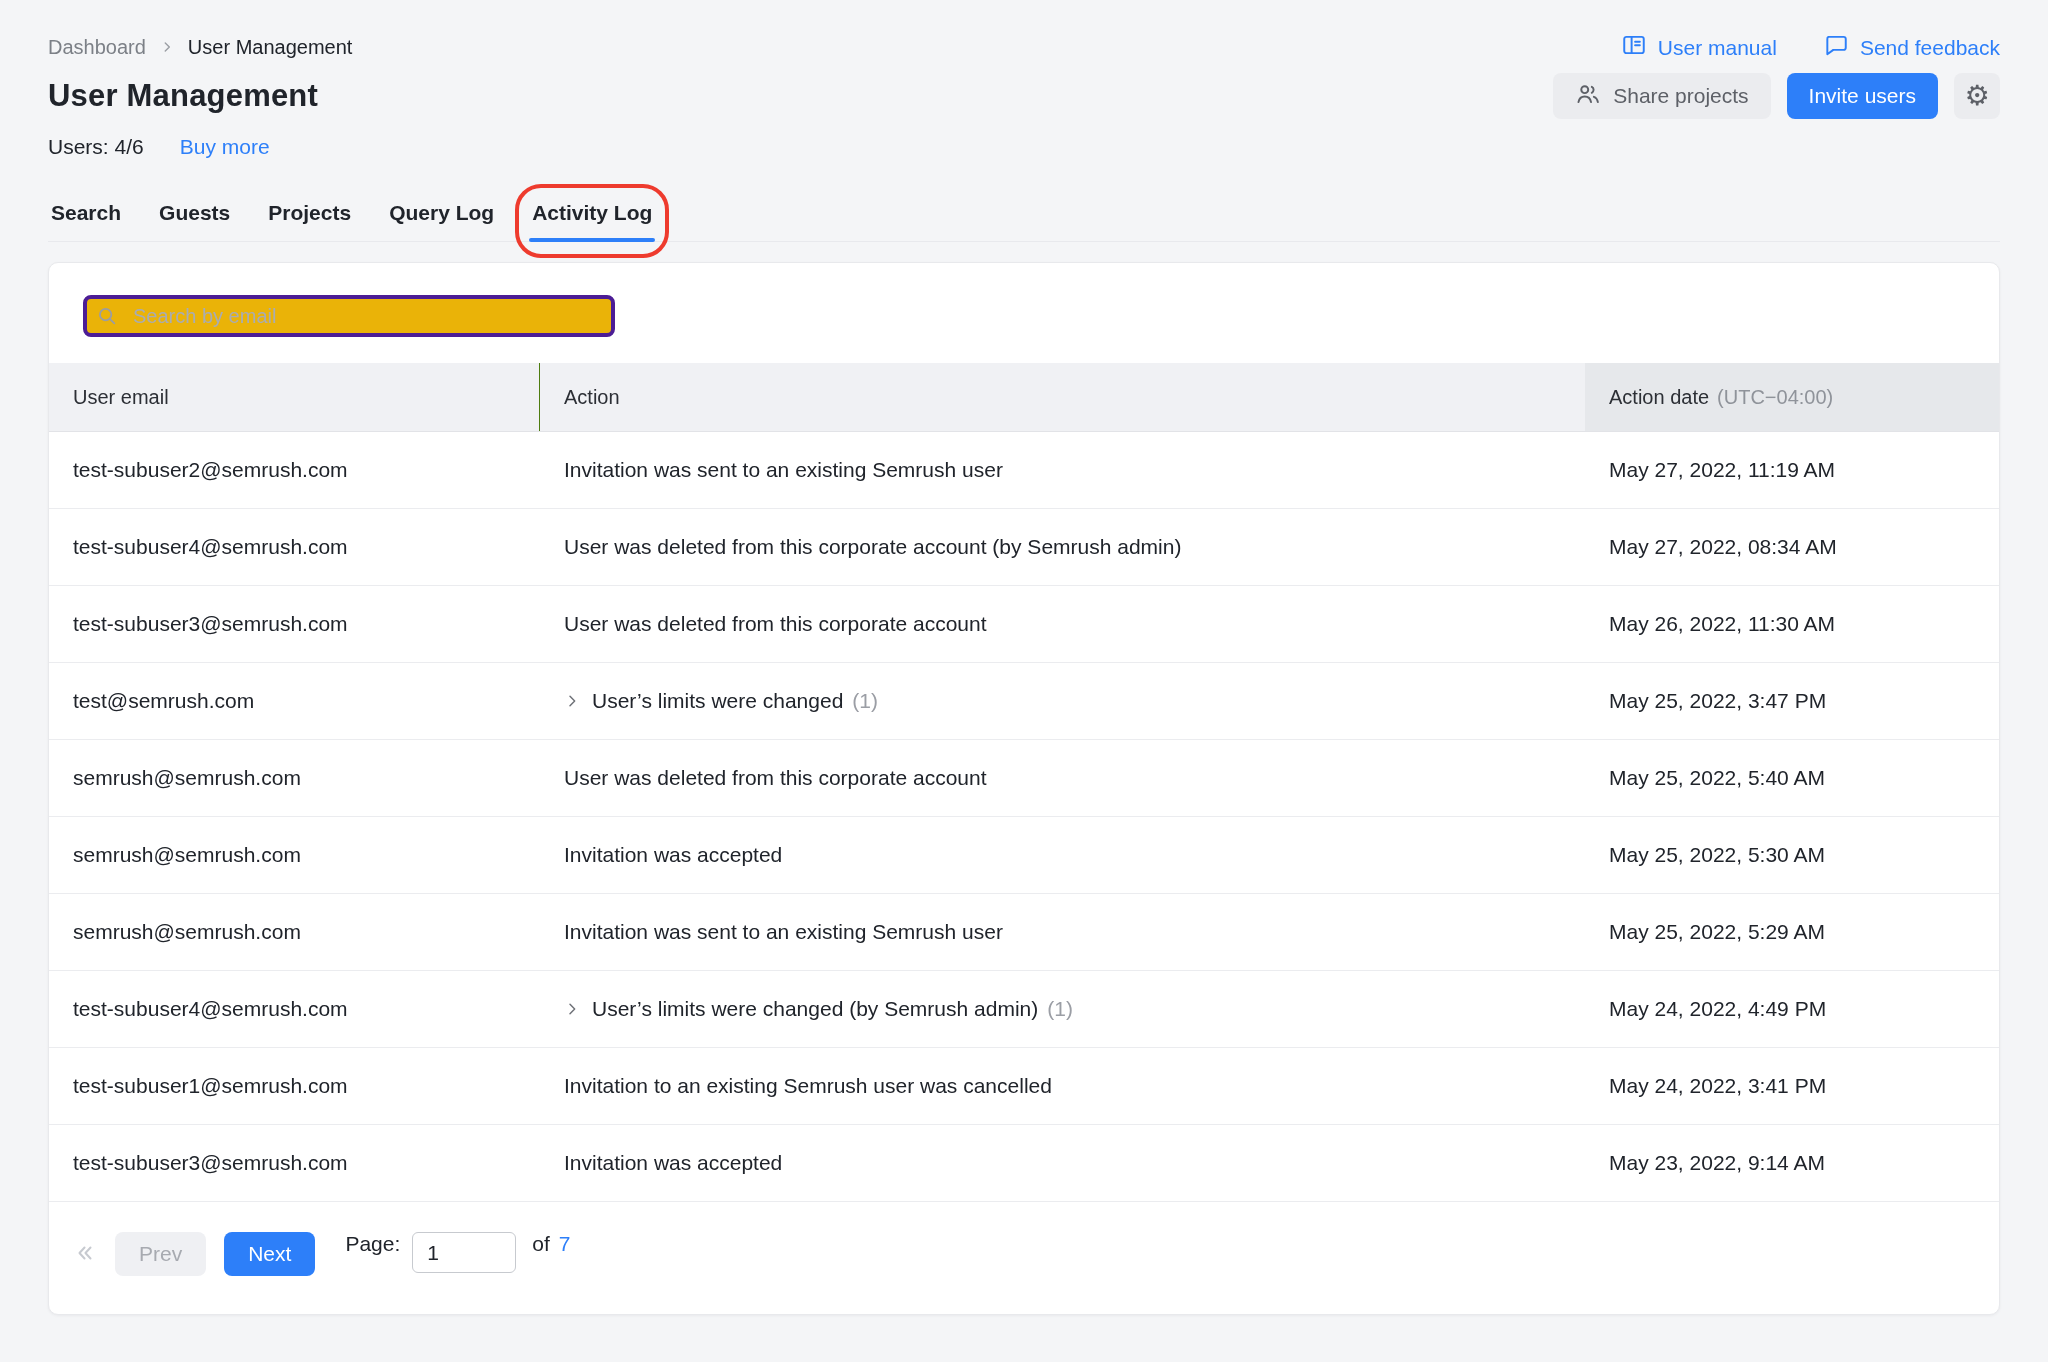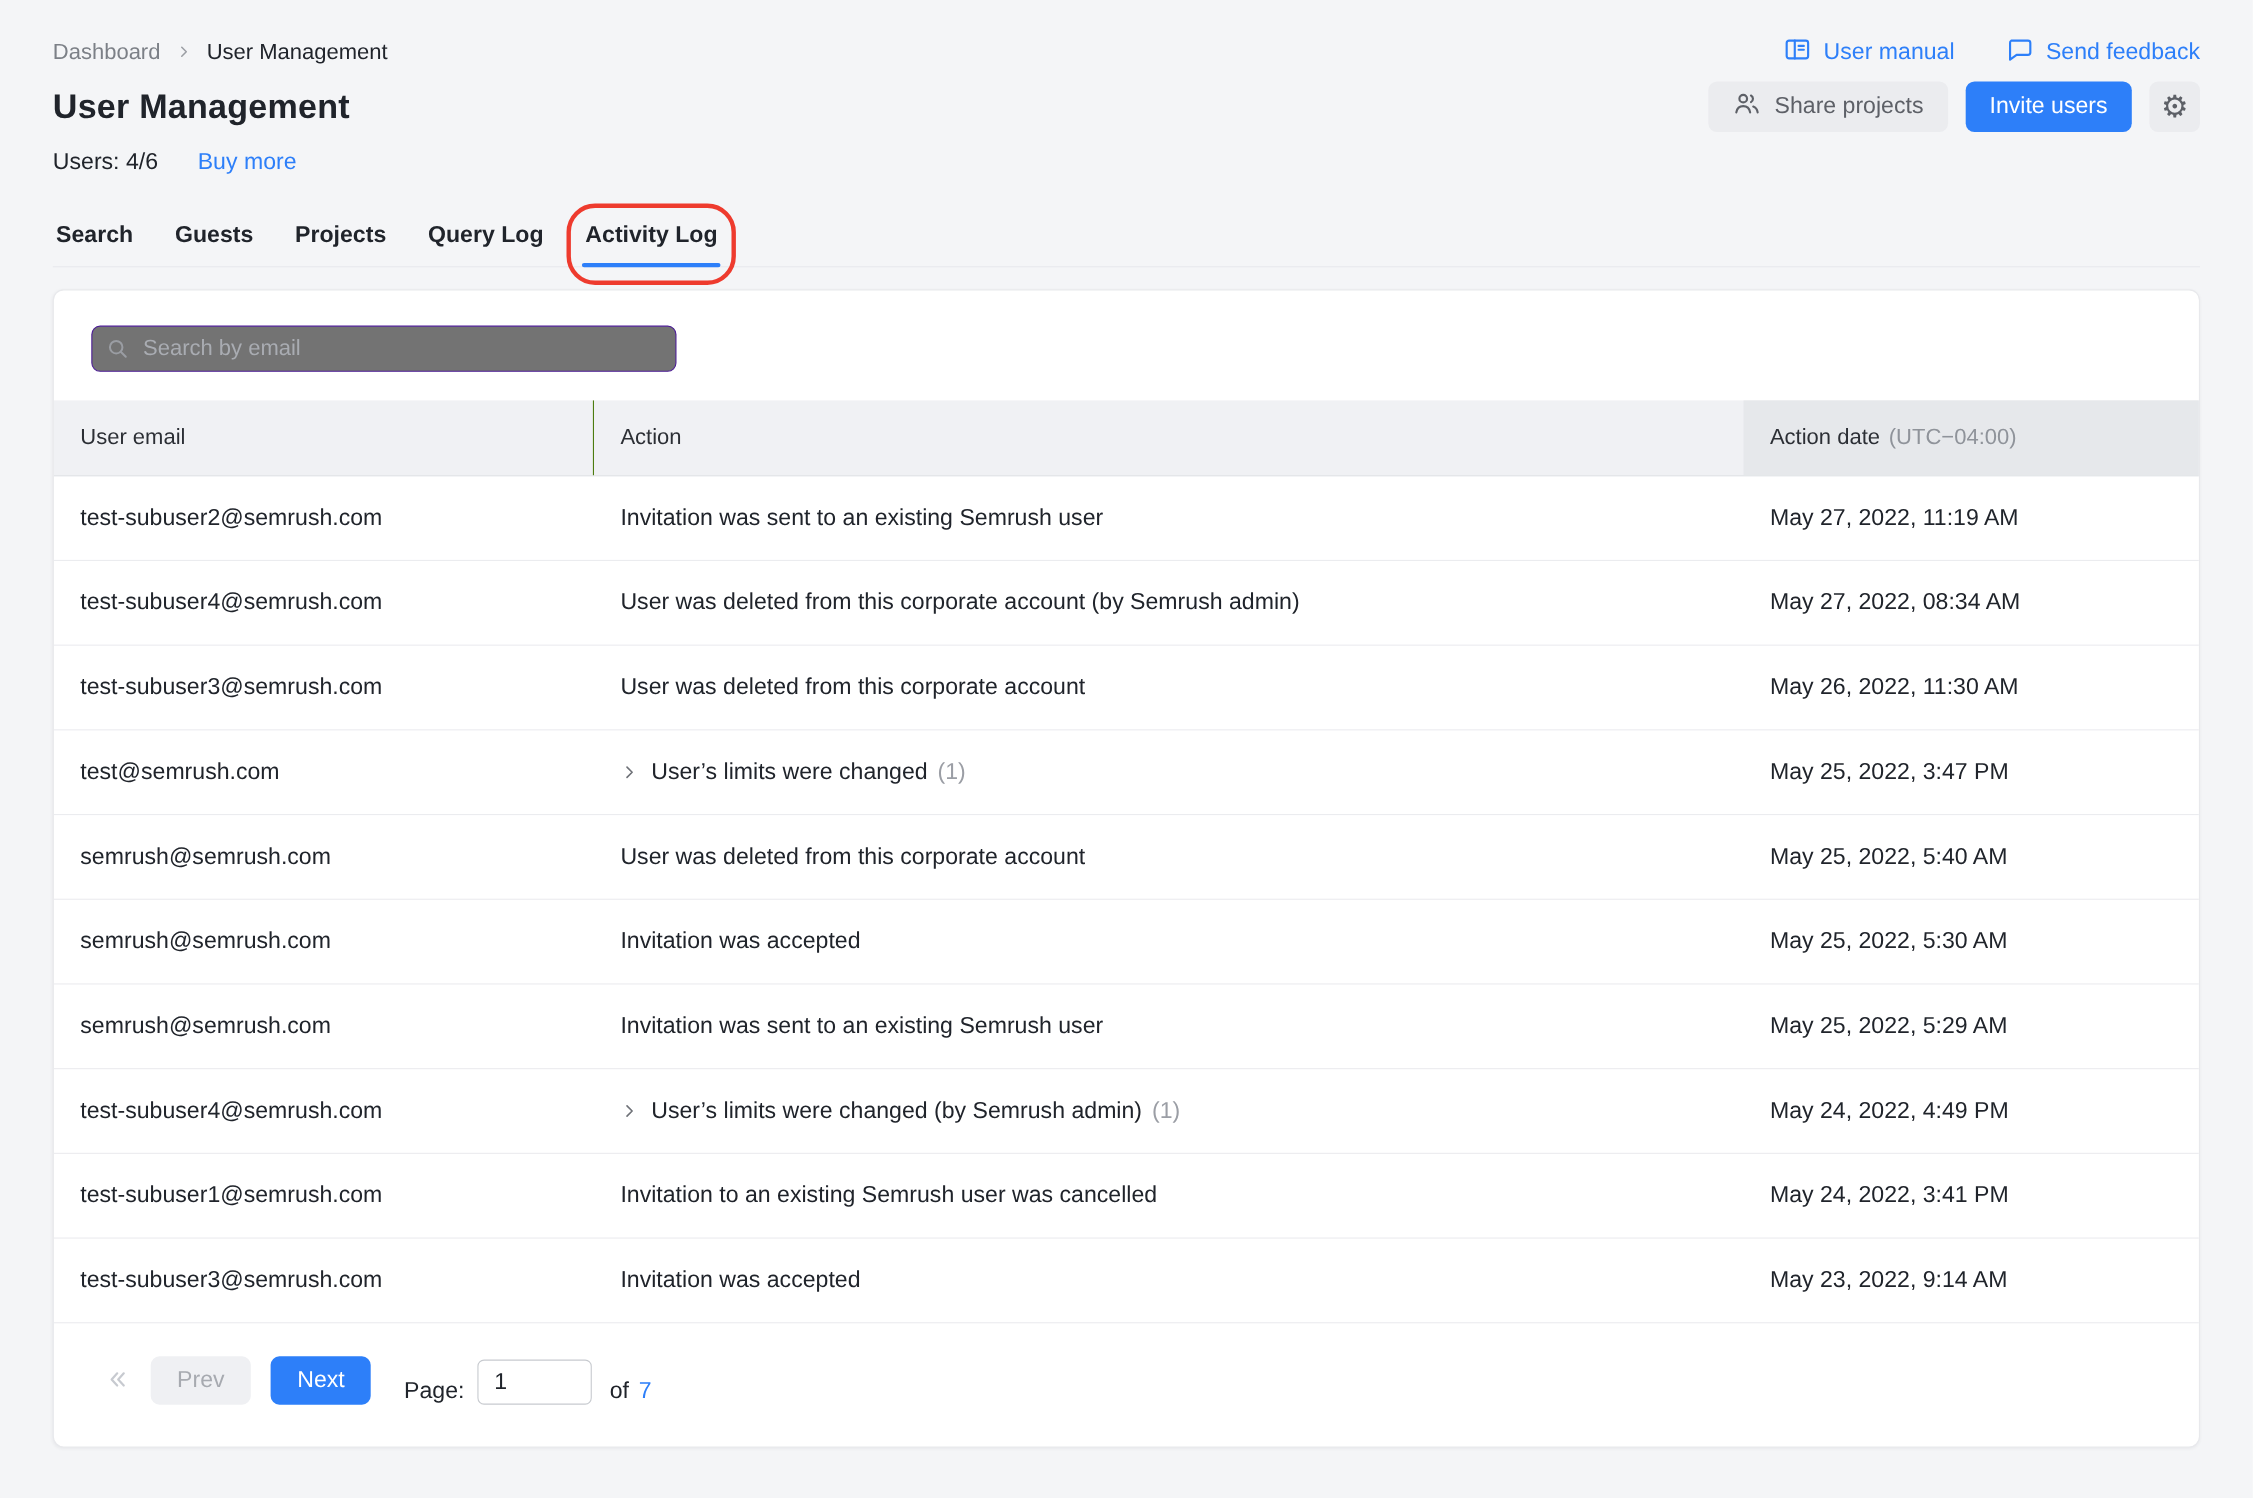--- a/index.html
+++ b/index.html
@@ -43,39 +43,39 @@
   .tabs { display: flex; align-items: flex-end; column-gap: 32px; margin-top: 32px; border-bottom: 1px solid #e8e9ed; font-size: 21px; font-weight: 600; }
   .tab { position: relative; padding: 10px 3px 16px; cursor: pointer; white-space: nowrap; }
   .tab.active::after { content: ""; position: absolute; left: 0; right: 0; bottom: -1px; height: 4px; border-radius: 3px; background: var(--accent, #2d7ff9); }
   .annotation-ring { position: absolute; left: -14px; right: -14px; top: -7px; bottom: -17px; border: 4px solid var(--annotation, #ee3b2e); border-radius: 26px; pointer-events: none; }
 
   
   .card { margin-top: 20px; background: #fff; border: 1px solid #e8e9ec; border-radius: 10px; box-shadow: 0 1px 3px rgba(24,28,40,.05); overflow: hidden; }
 
   .search-row { padding: 32px 34px 26px; }
   .search-box { position: relative; width: 532px; }
-  .search-box input { width: 100%; height: 42px; border: 1px solid #4c1d95; border-radius: 8px; padding: 0 16px 0 46px; font-size: 20px; font-family: inherit; color: #20242b; outline: none; background: #737373; }
+  .search-box input { width: 100%; height: 42px; border: 4px solid #4c1d95; border-radius: 8px; padding: 0 16px 0 46px; font-size: 20px; font-family: inherit; color: #20242b; outline: none; background: #eab308; }
   .search-box input::placeholder { color: #a9acb2; }
   .search-icon { position: absolute; left: 13px; top: 50%; transform: translateY(-50%); display: flex; }
 
   
   .thead, .trow { display: grid; grid-template-columns: 491px 1045px 1fr; }
   .thead { background: #f0f1f4; border-bottom: 1px solid #e2e3e7; }
   .th { height: 68px; display: flex; align-items: center; padding-left: 24px; font-size: 20px; color: #2c2f35; }
   .th-email { border-right: 1px solid #4d7c0f; }
   .th-date { background: #e6e8eb; }
   .th .suffix { color: #8f939a; margin-left: 8px; }
 
   .trow { border-bottom: 1px solid #ebecef; }
   .cell { min-height: 76px; display: flex; align-items: center; padding-left: 24px; padding-right: 16px; font-size: 21px; color: #20242b; }
   .chev { display: inline-flex; margin-right: 12px; cursor: pointer; }
   .count { color: #9b9ea5; margin-left: 9px; }
 
   
-  .pagination { display: flex; align-items: flex-end; padding: 30px 36px 38px; }
+  .pagination { display: flex; align-items: flex-start; padding: 30px 14px 38px; }
   .pg-first { width: 44px; height: 44px; border: none; border-radius: 8px; background: transparent; display: inline-flex; align-items: center; justify-content: center; }
   .pg-prev { height: 44px; padding: 0 24px; margin-left: 8px; border: none; border-radius: 8px; background: #eff0f3; color: #a7aab0; font-size: 21px; font-family: inherit; }
   .pg-next { height: 44px; padding: 0 24px; margin-left: 18px; border: none; border-radius: 8px; background: var(--accent, #2d7ff9); color: #fff; font-size: 21px; font-weight: 500; font-family: inherit; cursor: pointer; }
   .page-label { margin-left: 30px; font-size: 21px; }
   .page-input { width: 104px; height: 41px; margin-left: 12px; border: 1px solid #c7cacf; border-radius: 6px; font-size: 21px; font-family: inherit; padding: 0 14px; color: #20242b; outline: none; }
   .of-label { margin-left: 16px; font-size: 21px; }
   .total { margin-left: 9px; font-size: 21px; color: var(--accent, #2d7ff9); cursor: pointer; }
 </style>
 </head>
 <body>

